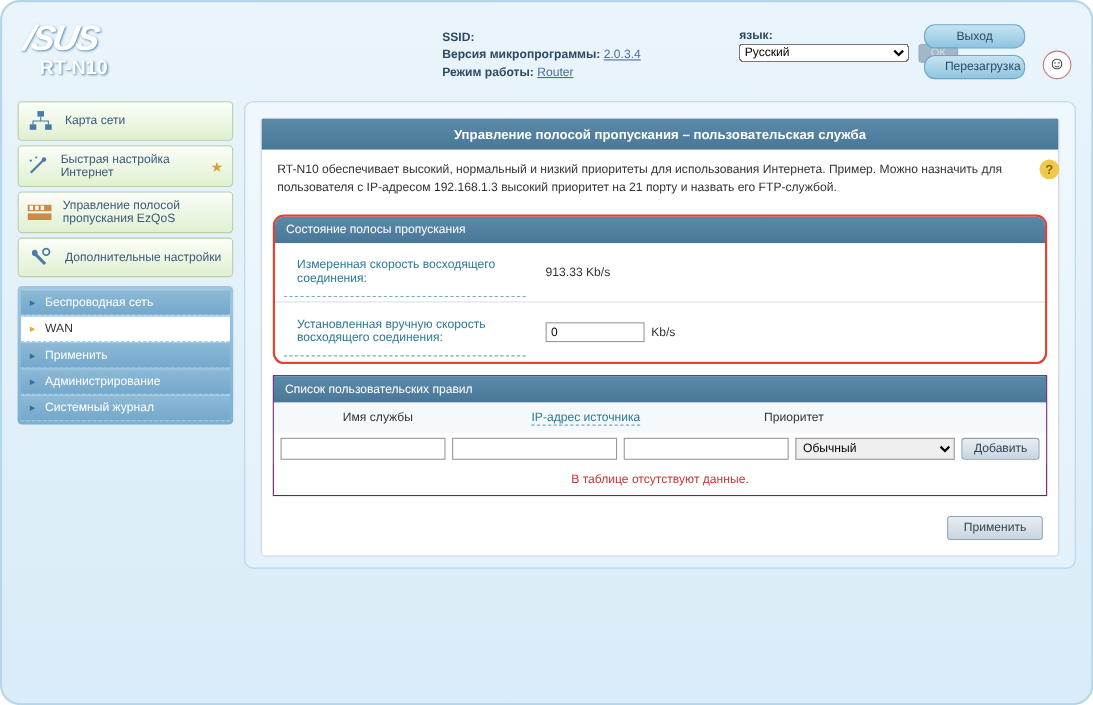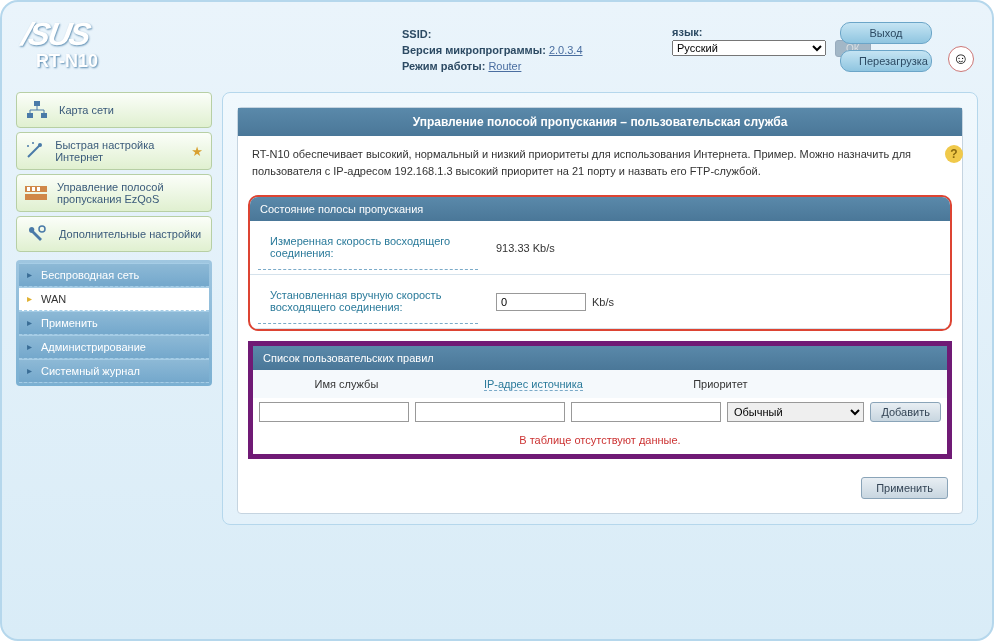--- a/index.html
+++ b/index.html
@@ -37,21 +37,21 @@
 .help-icon { position: absolute; right: 14px; top: 52px; width: 18px; height: 18px; border-radius: 50%; background: #f0c94a; color: #8a6a10; font-weight: bold; text-align: center; line-height: 18px; font-size: 12px; cursor: pointer; }
 .panel { background: #fff; border: 1px solid #c5d4e0; border-radius: 4px; padding: 0; margin-top: 4px; }
 .panel-title { background: linear-gradient(#5a89aa, #4a7798); color: #fff; font-weight: bold; text-align: center; padding: 7px; font-size: 12px; }
 .panel-desc { padding: 10px 14px; font-size: 11px; color: #333; line-height: 1.5; }
 .red-box { border: 2px solid #d43; border-radius: 10px; margin: 6px 10px; overflow: hidden; }
 .section-hdr { background: linear-gradient(#5a89aa, #4a7798); color: #fff; padding: 6px 10px; font-size: 11px; }
 .kv-row { display: flex; border-bottom: 1px solid #d5e2ec; }
 .kv-label { width: 220px; text-align: left; padding: 10px 12px; color: #2a7a9a; font-size: 11px; border-bottom: 1px dashed #7aaac8; margin: 4px 8px; }
 .kv-value { flex: 1; padding: 12px 10px; font-size: 11px; color: #333; display: flex; align-items: center; gap: 6px; }
 .kv-value input { width: 90px; font-size: 11px; padding: 2px 4px; border: 1px solid #999; }
-.rules { margin: 10px; border: 5px solid #701a75; }
+.rules { margin: 10px; border: 1px solid #701a75; }
 .rules-hdr-row { display: flex; background: #f5f9fc; }
 .rules-hdr-row .col { flex: 1; text-align: center; padding: 8px 4px; font-size: 11px; color: #333; }
 .rules-hdr-row .col .link { color: #2a7a9a; border-bottom: 1px dashed #7aaac8; }
 .rules-input-row { display: flex; padding: 4px 6px; gap: 6px; align-items: center; background: #fff; }
 .rules-input-row input { flex: 1; border: 1px solid #999; padding: 3px; font-size: 11px; }
 .rules-input-row select { flex: 1; border: 1px solid #999; padding: 2px; font-size: 11px; }
 .rules-input-row .addbtn { background: linear-gradient(#e8eef3, #c8d6e0); border: 1px solid #8aa4b8; border-radius: 3px; padding: 3px 10px; font-size: 11px; cursor: pointer; color: #345; }
 .nodata { text-align: center; color: #c33; font-size: 11px; padding: 8px; }
 .frag-row { padding: 10px 14px; display: flex; align-items: center; gap: 6px; font-size: 11px; color: #333; }
 .apply-row { padding: 8px 14px 14px; text-align: right; }

